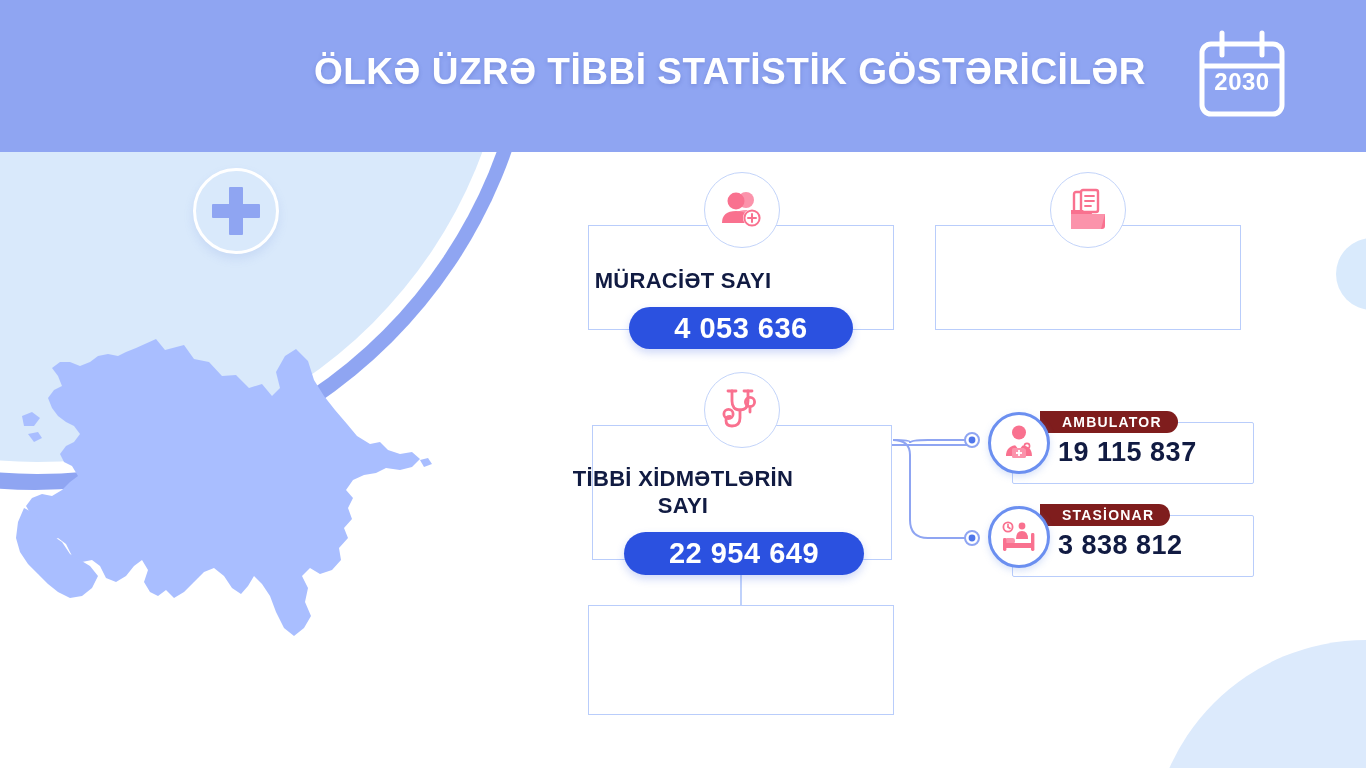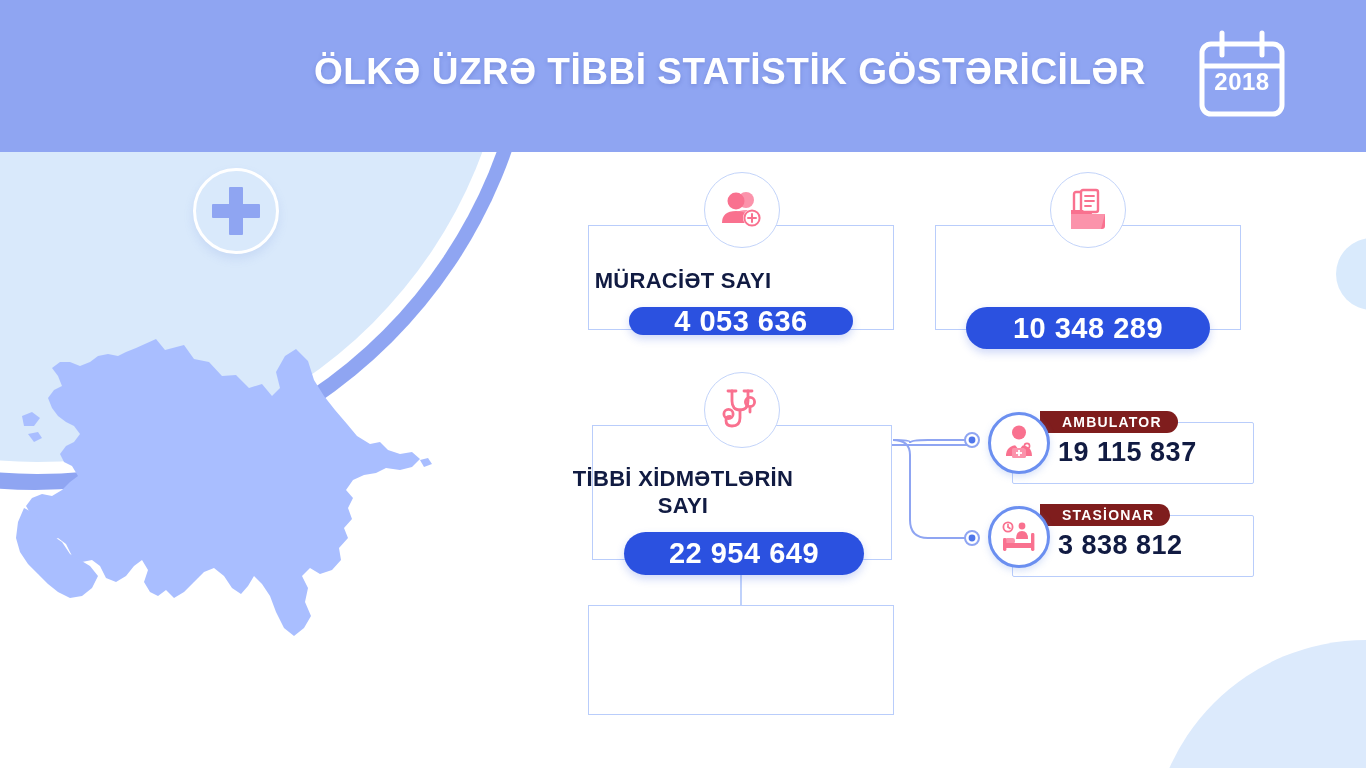--- a/index.html
+++ b/index.html
@@ -136,21 +136,21 @@
 
   #icon-patients   { left:704px; top:172px; width:76px; height:76px; }
   #icon-requests   { left:1050px; top:172px; width:76px; height:76px; }
   #icon-services   { left:704px; top:372px; width:76px; height:76px; }
 
   #title-patients  { top:268px; }
   #title-requests  { top:268px; }
   #title-services  { top:466px; }
   #title-surgery   { top:645px; }
 
-  #pill-patients   { left:629px; top:307px; width:224px; height:28px; }
+  #pill-patients   { left:629px; top:307px; width:224px; height:42px; }
   #pill-requests   { left:966px; top:307px; width:244px; height:42px; }
   #pill-services   { left:624px; top:532px; width:240px; height:43px; }
   #pill-surgery    { left:626px; top:694px; width:230px; height:42px; }
 
   
   .branch-box {
     position:absolute;
     background:#ffffff;
     border:1.4px solid #b9cdfb;
     border-radius:2px;
@@ -211,21 +211,21 @@
   <div class="header-band"></div>
   <div class="header-title">ÖLKƏ ÜZRƏ TİBBİ STATİSTİK GÖSTƏRİCİLƏR</div>
 
   <div class="calendar-badge">
     <svg width="92" height="92" viewBox="0 0 92 92" aria-hidden="true">
       <rect x="6" y="16" width="80" height="70" rx="9" ry="9" fill="none" stroke="#ffffff" stroke-width="5"></rect>
       <line x1="6" y1="38" x2="86" y2="38" stroke="#ffffff" stroke-width="5"></line>
       <line x1="26" y1="5" x2="26" y2="27" stroke="#ffffff" stroke-width="5" stroke-linecap="round"></line>
       <line x1="66" y1="5" x2="66" y2="27" stroke="#ffffff" stroke-width="5" stroke-linecap="round"></line>
     </svg>
-    <div class="calendar-year">2018</div>
+    <div class="calendar-year">2030</div>
   </div>
 
   <div class="map-wrap">
     <svg viewBox="0 0 470 420" aria-hidden="true">
       <path fill="#a9beff" d="
         M 128,72 L 148,63 L 157,74 L 176,69 L 186,83 L 201,86 L 214,100
         L 228,99 L 241,112 L 254,108 L 264,120 L 272,112 L 268,96 L 277,80
         L 288,73 L 300,85 L 306,104 L 316,120 L 327,134 L 339,148 L 349,160
         L 362,168 L 372,166 L 380,174 L 392,178 L 404,176 L 412,183 L 404,191
         L 392,194 L 378,192 L 368,197 L 356,199 L 345,204 L 338,214 L 345,222
@@ -292,21 +292,20 @@
       <rect x="8" y="4" width="17" height="22" rx="2" fill="none" stroke="#f9718f" stroke-width="2.4"></rect>
       <rect x="15" y="2" width="17" height="22" rx="2" fill="#ffffff" stroke="#f9718f" stroke-width="2.4"></rect>
       <line x1="19" y1="8" x2="28" y2="8" stroke="#f9718f" stroke-width="1.8" stroke-linecap="round"></line>
       <line x1="19" y1="13" x2="28" y2="13" stroke="#f9718f" stroke-width="1.8" stroke-linecap="round"></line>
       <line x1="19" y1="18" x2="25" y2="18" stroke="#f9718f" stroke-width="1.8" stroke-linecap="round"></line>
       <path d="M5 22 h12 l3 4 h19 v12 q0 3-3 3 h-28 q-3 0-3-3 z" fill="#f9718f"></path>
       <path d="M5 26 h34 l-4 15 h-30 z" fill="#fb93ab"></path>
     </svg>
   </div>
   <div class="card-title" id="title-requests">MÜRACİƏT SAYI</div>
-  <div class="pill" id="pill-requests">10 348 289</div>
 
   <div class="card" id="card-services"></div>
   <div class="icon-circle" id="icon-services">
     <svg width="46" height="46" viewBox="0 0 46 46" aria-hidden="true">
       <path d="M13 4 v10 q0 9 8 9 q8 0 8-9 v-10" fill="none" stroke="#f9718f" stroke-width="2.8" stroke-linecap="round"></path>
       <line x1="9" y1="4" x2="17" y2="4" stroke="#f9718f" stroke-width="2.8" stroke-linecap="round"></line>
       <line x1="25" y1="4" x2="33" y2="4" stroke="#f9718f" stroke-width="2.8" stroke-linecap="round"></line>
       <path d="M21 23 v8 q0 8-8 8 q-6 0-6-5.5 q0-4 4-4" fill="none" stroke="#f9718f" stroke-width="2.8" stroke-linecap="round"></path>
       <circle cx="9.5" cy="27" r="4.6" fill="none" stroke="#f9718f" stroke-width="2.8"></circle>
       <circle cx="31" cy="15" r="4.6" fill="none" stroke="#f9718f" stroke-width="2.8"></circle>

